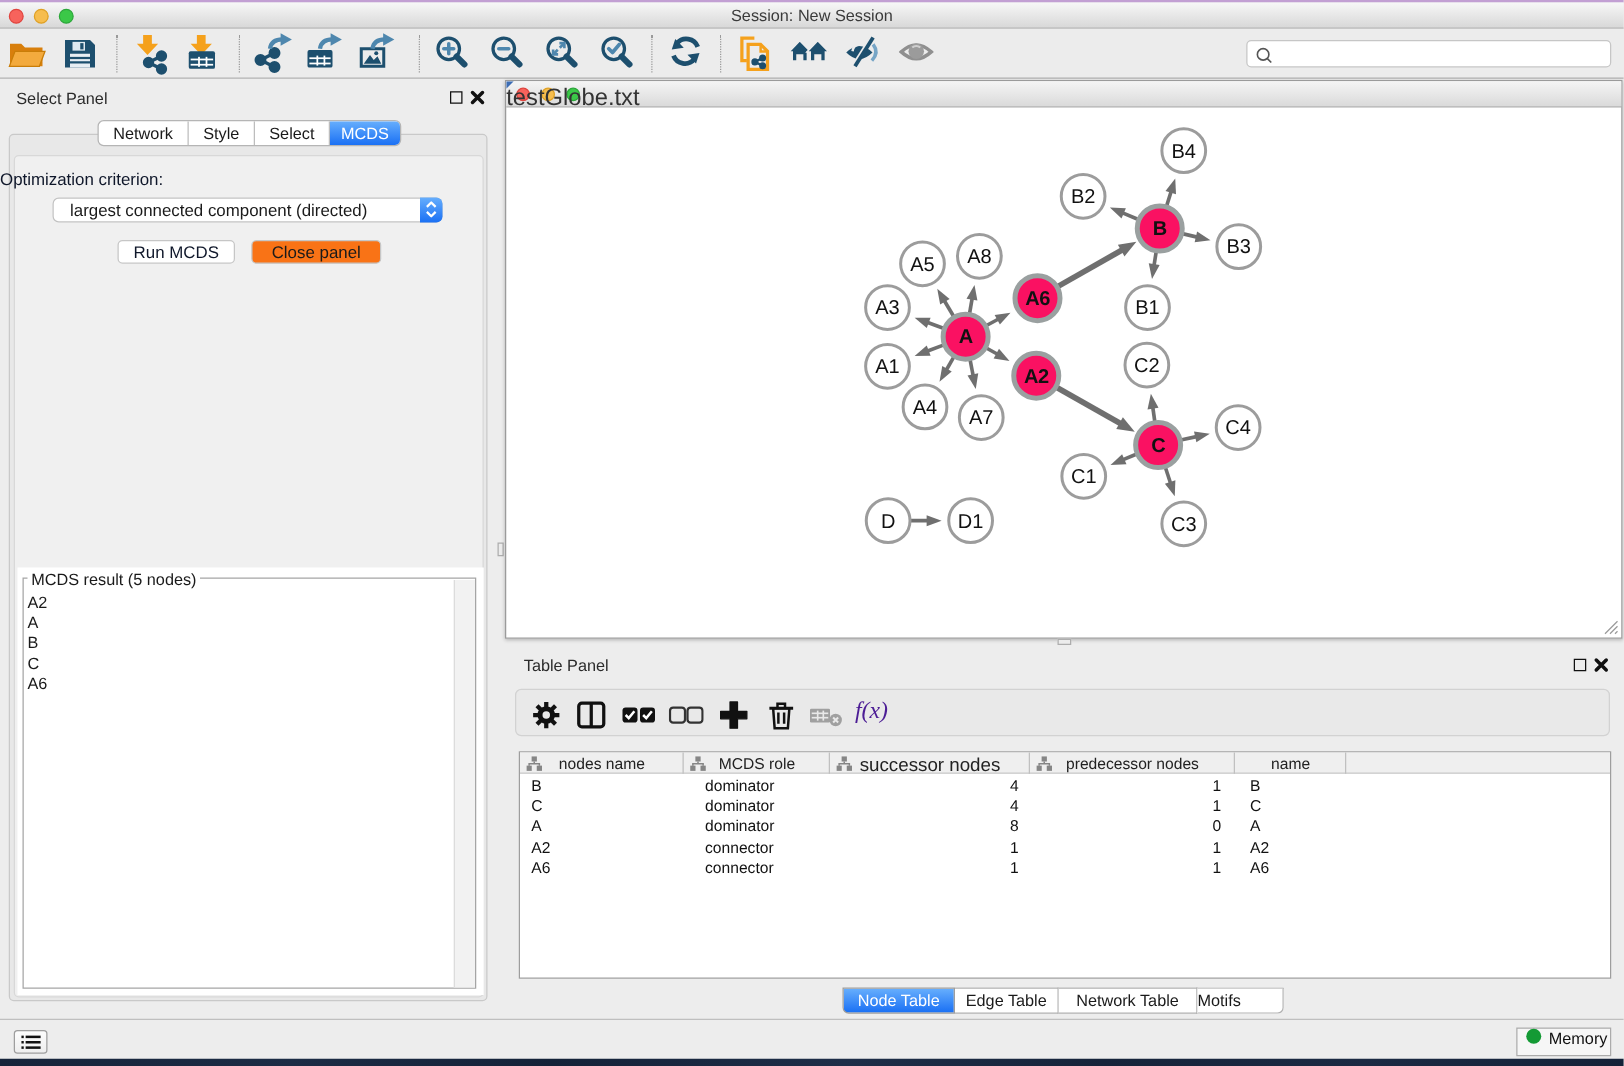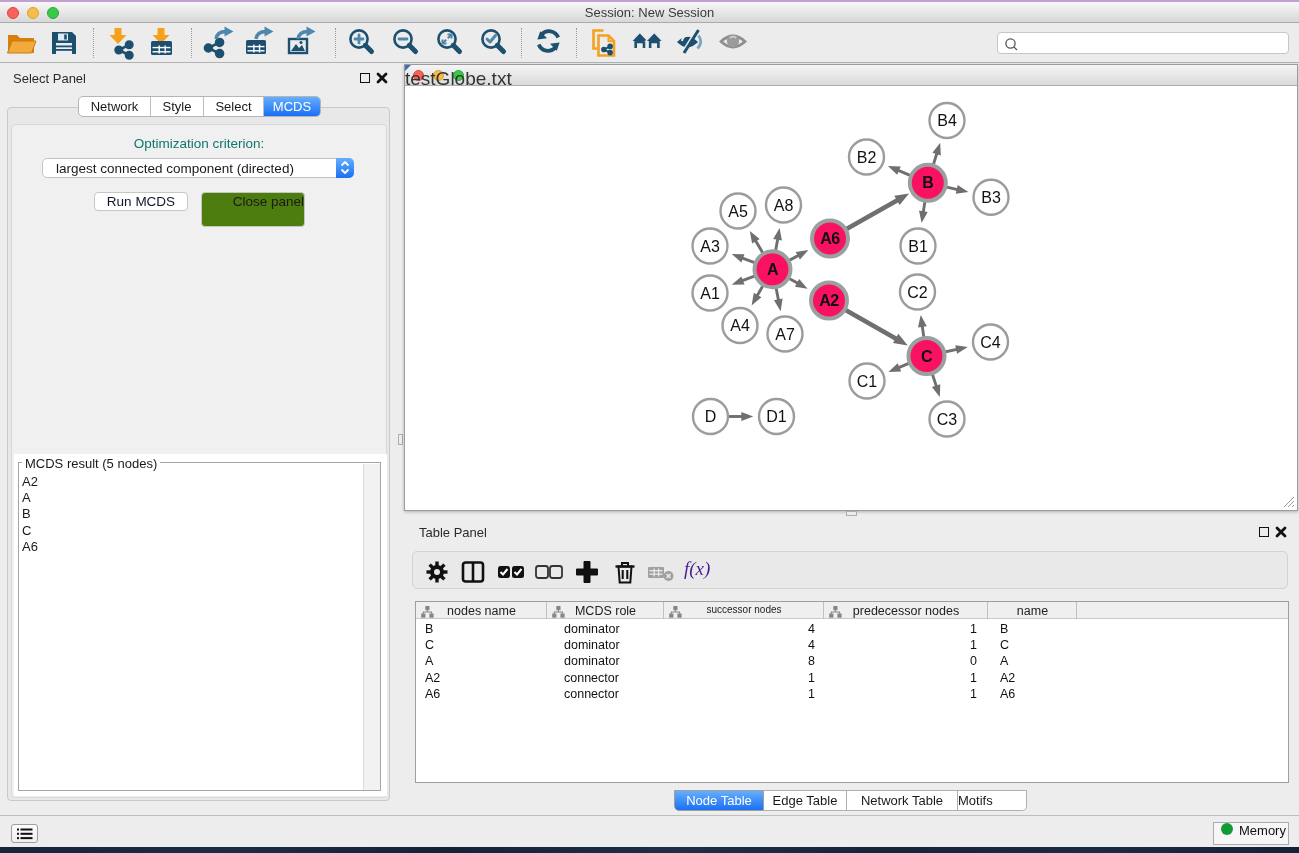--- a/index.html
+++ b/index.html
@@ -157,32 +157,32 @@
     <path d="M2 2 L10 10 M10 2 L2 10" stroke="#111" stroke-width="2.8" stroke-linecap="round"></path>
   </svg>
 <div class="abs" style="left:7px;top:107px;width:383px;height:694px;border:1px solid #c9c9c9;border-radius:4px;background:#e8e8e8"></div>
 <div class="abs" style="left:11px;top:124px;width:376px;height:674px;border:1px solid #d8d8d8;border-radius:4px;background:#f0f0f0"></div>
 <div class="abs" style="left:78px;top:96px;width:243px;height:21px;background:#fff;border:1px solid #b5b5b5;border-radius:5px;overflow:hidden;display:flex">
   <div style="width:72px;border-right:1px solid #bdbdbd;text-align:center;font-size:13px;line-height:20px;color:#1a1a1a">Network</div>
   <div style="width:53px;border-right:1px solid #bdbdbd;text-align:center;font-size:13px;line-height:20px;color:#1a1a1a">Style</div>
   <div style="width:60px;border-right:1px solid #bdbdbd;text-align:center;font-size:13px;line-height:20px;color:#1a1a1a">Select</div>
   <div style="flex:1;background:linear-gradient(#66aefd,#1a70f4);text-align:center;font-size:13px;line-height:20px;color:#fff">MCDS</div>
 </div>
-<div class="abs" style="left:0;top:136px;width:398px;text-align:center;font-size:13.5px;color:#0f766e">Optimization criterion:</div>
+<div class="abs" style="left:0;top:136px;width:398px;font-size:13.5px;color:#0f172a">Optimization criterion:</div>
 <div class="abs" style="left:42px;top:158px;width:312px;height:20px;background:#fff;border:1px solid #c3c3c3;border-radius:5px">
   <div class="abs" style="left:13px;top:2px;font-size:13.5px;color:#1a1a1a">largest connected component (directed)</div>
   <div class="abs" style="right:-1px;top:-1px;width:18px;height:20px;background:linear-gradient(#66aefd,#1a70f4);border-radius:0 5px 5px 0">
       <svg class="abs" style="left:2.5px;top:2px" width="12" height="15" viewBox="0 0 12 15">
         <path d="M2.5 5.5 L6 2 L9.5 5.5" fill="none" stroke="#fff" stroke-width="1.8" stroke-linejoin="round"></path>
         <path d="M2.5 9.5 L6 13 L9.5 9.5" fill="none" stroke="#fff" stroke-width="1.8" stroke-linejoin="round"></path>
       </svg>
     </div>
 </div>
 <div class="abs" style="left:94px;top:192px;width:94px;height:19px;background:#fff;border:1px solid #c6c6c6;border-radius:4px;text-align:center;font-size:13.5px;line-height:17px;color:#0f172a">Run MCDS</div>
-<div class="abs" style="left:201px;top:192px;width:104px;height:35px;background:#4d7c0f;border:1px solid #c6c6c6;border-radius:4px;text-align:right;font-size:13.5px;line-height:17px;color:#1a1a1a">Close panel</div>
+<div class="abs" style="left:201px;top:192px;width:104px;height:19px;background:#f97316;border:1px solid #c6c6c6;border-radius:4px;text-align:center;font-size:13.5px;line-height:17px;color:#1a1a1a">Close panel</div>
 <div class="abs" style="left:14px;top:454px;width:373px;height:342px;background:#fff"></div>
 <div class="abs" style="left:18px;top:462px;width:363px;height:329px;border:1px solid #a5a5a5"></div>
 <div class="abs" style="left:22px;top:456px;background:#fff;padding:0 3px;font-size:13px;color:#1a1a1a">MCDS result (5 nodes)</div>
 <div class="abs" style="left:22px;top:474px;font-size:13px;line-height:16.2px;color:#1a1a1a">A2<br>A<br>B<br>C<br>A6</div>
 <div class="abs" style="left:363px;top:463.5px;width:16.5px;height:326px;background:#f2f2f2;border-left:1px solid #dcdcdc"></div>
 <div class="abs" style="left:398px;top:434px;width:5px;height:11px;background:#ececec;border:1px solid #adadad"></div>
 
 <div class="abs" style="left:404px;top:64px;width:894px;height:447px;background:#fff;border:1px solid #9b9b9b;box-shadow:0 1px 3px rgba(0,0,0,0.25)">
  <div class="abs" style="left:0;top:0;width:892px;height:21px;background:linear-gradient(#f5f5f5,#dadada);border-bottom:1px solid #acacac">
   <div class="abs" style="left:8px;top:5px;width:11px;height:11px;border-radius:6px;background:#f7635c;border:0.5px solid #e0443e"></div>
@@ -365,21 +365,21 @@
 <div class="abs" style="left:547px;top:604px;width:117px;text-align:center;font-size:12.5px;color:#222">MCDS role</div>
 <div class="abs" style="left:552px;top:603.5px"><svg width="13" height="12" viewBox="0 0 13 12">
       <g fill="#868686">
         <rect x="4.3" y="0" width="4.2" height="4.2"></rect>
         <rect x="0.2" y="7.5" width="4.2" height="4.2"></rect>
         <rect x="8.4" y="7.5" width="4.2" height="4.2"></rect>
       </g>
       <path d="M6.4 4.2 V6 M2.3 7.5 V6 H10.5 V7.5" stroke="#868686" fill="none" stroke-width="1.2"></path>
     </svg></div>
 <div class="abs" style="left:664px;top:602px;width:160px;height:17px;border-right:1px solid #c0c0c0;"></div>
-<div class="abs" style="left:664px;top:604px;width:160px;text-align:center;font-size:10px;color:#222">successor nodes</div>
+<div class="abs" style="left:664px;top:604px;width:160px;text-align:center;font-size:15px;color:#222">successor nodes</div>
 <div class="abs" style="left:669px;top:603.5px"><svg width="13" height="12" viewBox="0 0 13 12">
       <g fill="#868686">
         <rect x="4.3" y="0" width="4.2" height="4.2"></rect>
         <rect x="0.2" y="7.5" width="4.2" height="4.2"></rect>
         <rect x="8.4" y="7.5" width="4.2" height="4.2"></rect>
       </g>
       <path d="M6.4 4.2 V6 M2.3 7.5 V6 H10.5 V7.5" stroke="#868686" fill="none" stroke-width="1.2"></path>
     </svg></div>
 <div class="abs" style="left:824px;top:602px;width:164px;height:17px;border-right:1px solid #c0c0c0;"></div>
 <div class="abs" style="left:824px;top:604px;width:164px;text-align:center;font-size:12.5px;color:#222">predecessor nodes</div>

